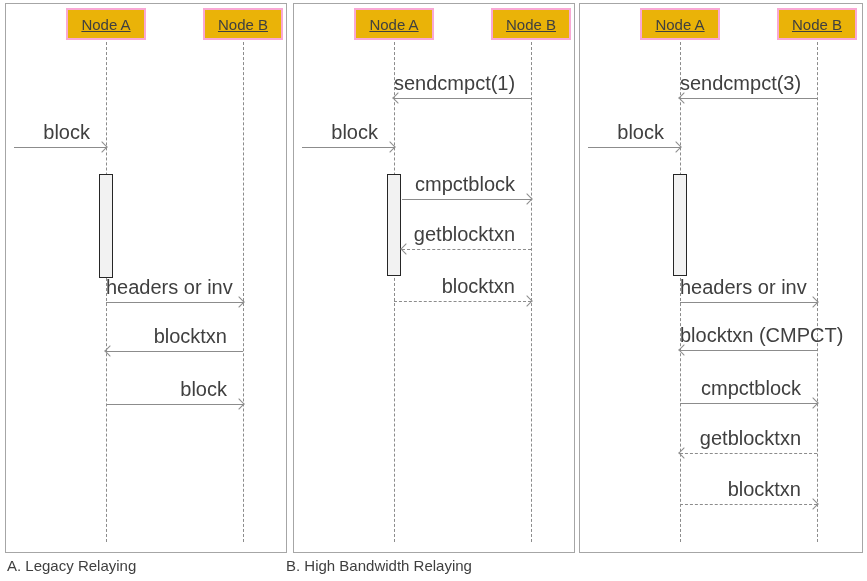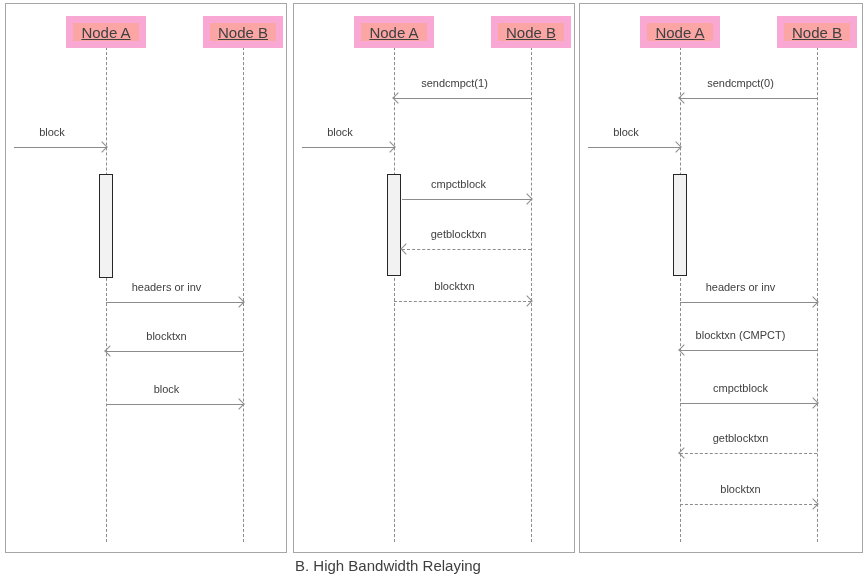--- a/index.html
+++ b/index.html
@@ -12,25 +12,25 @@
     overflow: hidden;
   }
   .panel {
     position: absolute;
     border: 1px solid #a6a6a6;
     background: #ffffff;
     box-sizing: border-box;
   }
   .nodebox {
     position: absolute;
-    top: 12px;
+    top: 4px;
     width: 80px;
     height: 32px;
-    border: 7px solid #f9a8d4;
-    background: #fca5a5;
+    border: 2px solid #f9a8d4;
+    background: #eab308;
     box-sizing: border-box;
     display: flex;
     align-items: center;
     justify-content: center;
     font-size: 15px;
     color: #404040;
     z-index: 3;
   }
   .nodebox span { text-decoration: underline; }
   .lifeline {
@@ -55,22 +55,22 @@
     left: 0; right: 0; top: 0;
     border-top: 1px solid #8c8c8c;
   }
   .msg.dashed .line { border-top-style: dashed; }
   .msg .lbl {
     position: absolute;
     left: 0; right: 16px;
     top: -25px;
     height: 21px;
     line-height: 21px;
-    text-align: center;
-    font-size: 11px;
+    text-align: right;
+    font-size: 20px;
     color: #404040;
     white-space: nowrap;
   }
   .msg .head {
     position: absolute;
     width: 8px; height: 8px;
     top: -4px;
     box-sizing: border-box;
   }
   .msg.right .head {
@@ -175,21 +175,21 @@
       <span>Node A</span>
     </div>
     <div class="nodebox" style="left:197px;">
       <span>Node B</span>
     </div>
     <div class="lifeline" style="left:100px;"></div>
     <div class="lifeline" style="left:237px;"></div>
     <div class="activation" style="left:93px; top:170px; height:100px;"></div>
 
     <div class="msg left solid" style="left:100px; top:94px; width:137px;">
-      <span class="lbl">sendcmpct(0)</span>
+      <span class="lbl">sendcmpct(3)</span>
       <span class="line"></span>
       <span class="head"></span>
     </div>
     <div class="msg right solid" style="left:8px; top:143px; width:92px;">
       <span class="lbl">block</span>
       <span class="line"></span>
       <span class="head"></span>
     </div>
     <div class="msg right solid" style="left:100px; top:298px; width:137px;">
       <span class="lbl">headers or inv</span>
@@ -211,15 +211,16 @@
       <span class="line"></span>
       <span class="head"></span>
     </div>
     <div class="msg right dashed" style="left:100px; top:500px; width:137px;">
       <span class="lbl">blocktxn</span>
       <span class="line"></span>
       <span class="head"></span>
     </div>
   </section>
 
-  <div class="caption" style="left:295px;">B. High Bandwidth Relaying</div>
+  <div class="caption" style="left:7px;">A. Legacy Relaying</div>
+  <div class="caption" style="left:286px;">B. High Bandwidth Relaying</div>
 
 </div>
 
 </body></html>

